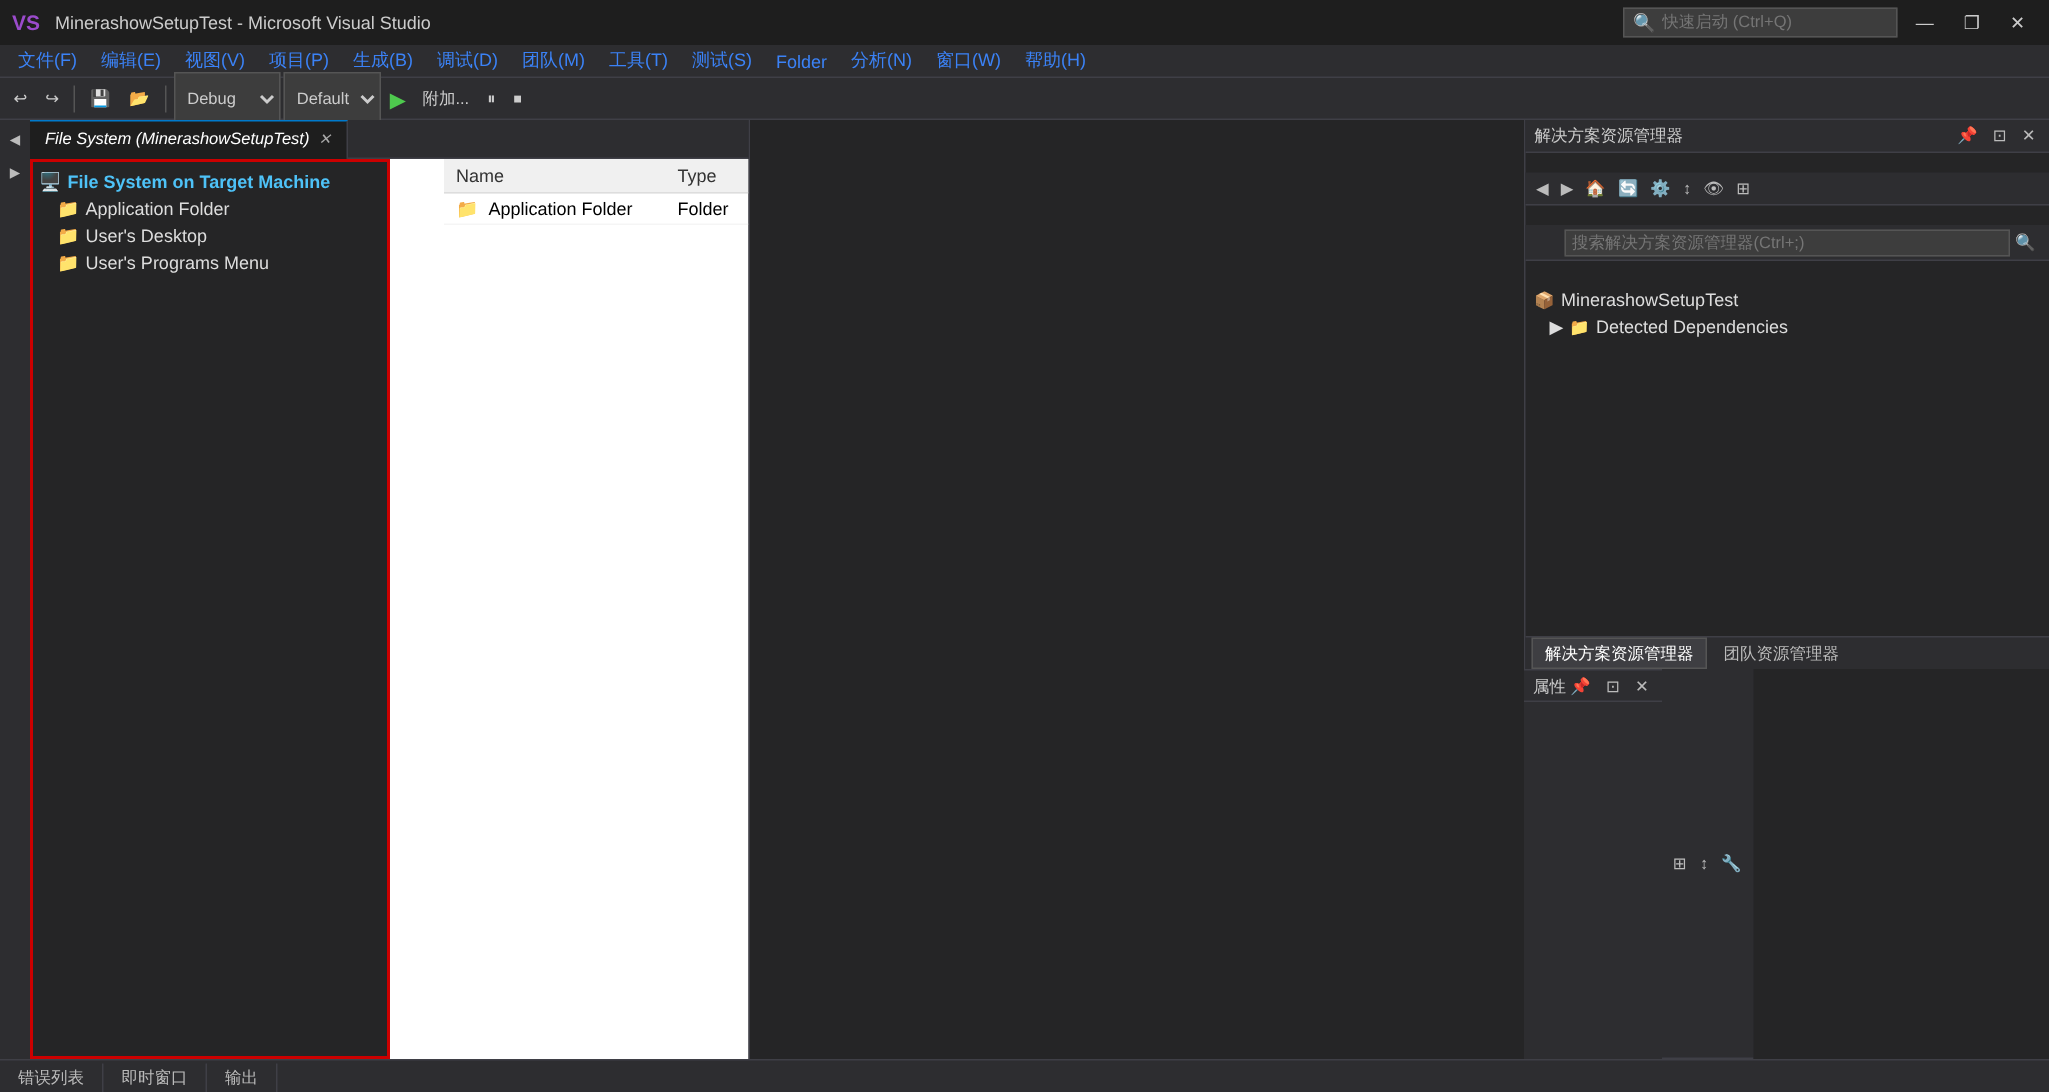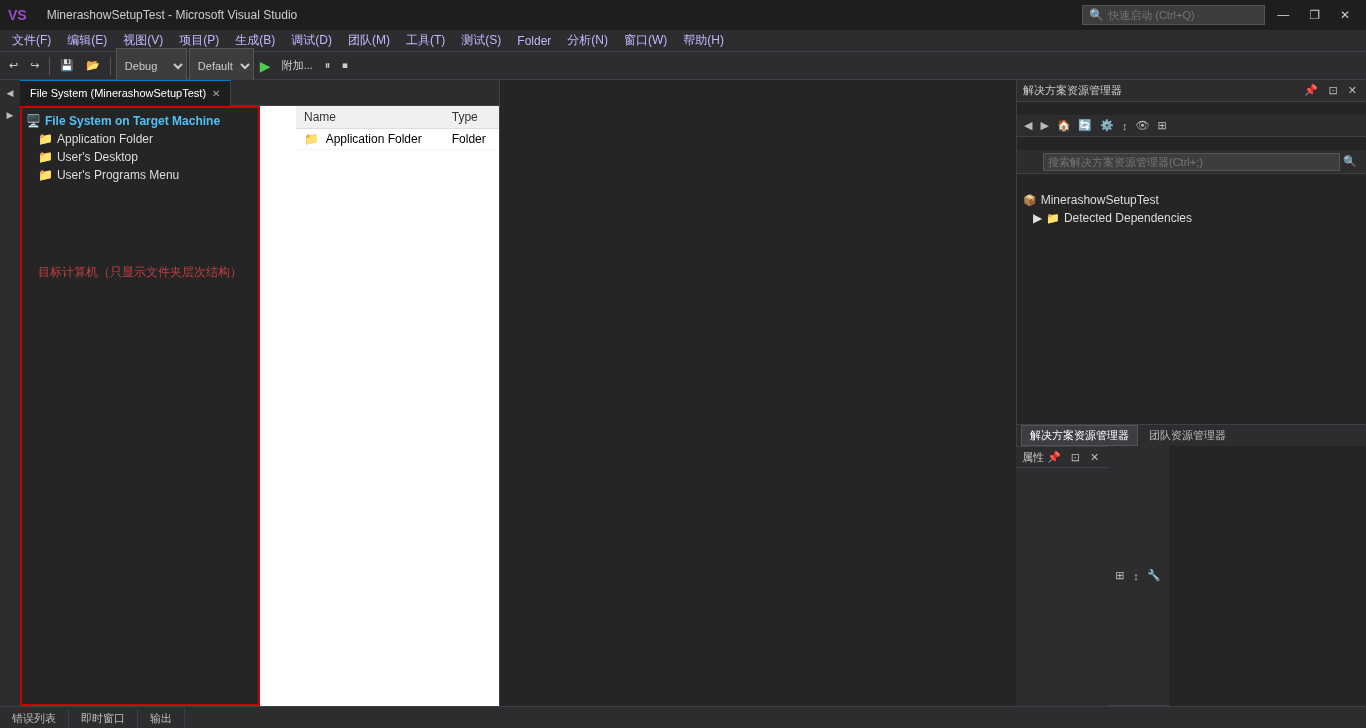--- a/index.html
+++ b/index.html
@@ -7,40 +7,40 @@
 
     
     .title-bar {
       height: 30px;
       background: #1e1e1e;
       display: flex;
       align-items: center;
       padding: 0 8px;
       justify-content: space-between;
     }
-    .title-bar-left { display: flex; align-items: center; gap: 20px; }
+    .title-bar-left { display: flex; align-items: center; gap: 10px; }
     .title-bar-logo { color: #9b4bcc; font-weight: bold; font-size: 14px; }
     .title-bar-text { color: #ccc; font-size: 12px; }
     .title-bar-right { display: flex; align-items: center; gap: 4px; }
     .title-bar-btn { color: #ccc; font-size: 12px; padding: 2px 8px; cursor: pointer; background: none; border: none; }
     .title-search { display: flex; align-items: center; background: #3d3d3d; border: 1px solid #555; height: 20px; padding: 0 6px; gap: 4px; }
     .title-search input { background: none; border: none; color: #ccc; font-size: 11px; width: 150px; outline: none; }
 
     
     .menu-bar {
       height: 22px;
       background: #2d2d30;
       display: flex;
       align-items: center;
       padding: 0 4px;
       border-bottom: 1px solid #3f3f46;
     }
     .menu-item {
       padding: 1px 8px;
-      color: #c4b5fd;
+      color: #3b82f6;
       cursor: pointer;
       font-size: 12px;
       white-space: nowrap;
     }
 
     
     .toolbar {
       height: 28px;
       background: #2d2d30;
       display: flex;
@@ -90,21 +90,21 @@
       display: flex;
       align-items: center;
       gap: 6px;
       font-size: 11px;
       color: #ccc;
       background: #1e1e1e;
       border-right: 1px solid #3f3f46;
       cursor: pointer;
       white-space: nowrap;
     }
-    .tab.active { background: #1e1e1e; color: #fff; border-top: 1px solid #007acc; }
+    .tab.active { background: #1e1e1e; color: #fff; border-top: 1px solid #007acc; font-style: italic; }
     .tab-close { color: #aaa; font-size: 10px; cursor: pointer; }
 
     .left-content {
       display: flex;
       flex: 1;
       overflow: hidden;
     }
 
     
     .tree-panel {
@@ -396,23 +396,20 @@
         </div>
         <div class="tree-item tree-indent">
           <span class="folder-icon">📁</span>
           <span>User's Desktop</span>
         </div>
         <div class="tree-item tree-indent">
           <span class="folder-icon">📁</span>
           <span>User's Programs Menu</span>
         </div>
 
-        <div style="margin-top: 60px;">
-          <div class="tree-label-chinese">目标计算机（只显示文件夹层次结构）</div>
-        </div>
       </div>
 
       <div class="right-content-panel">
         <table class="content-table">
           <thead>
             <tr>
               <th>Name</th>
               <th>Type</th>
             </tr>
           </thead>

